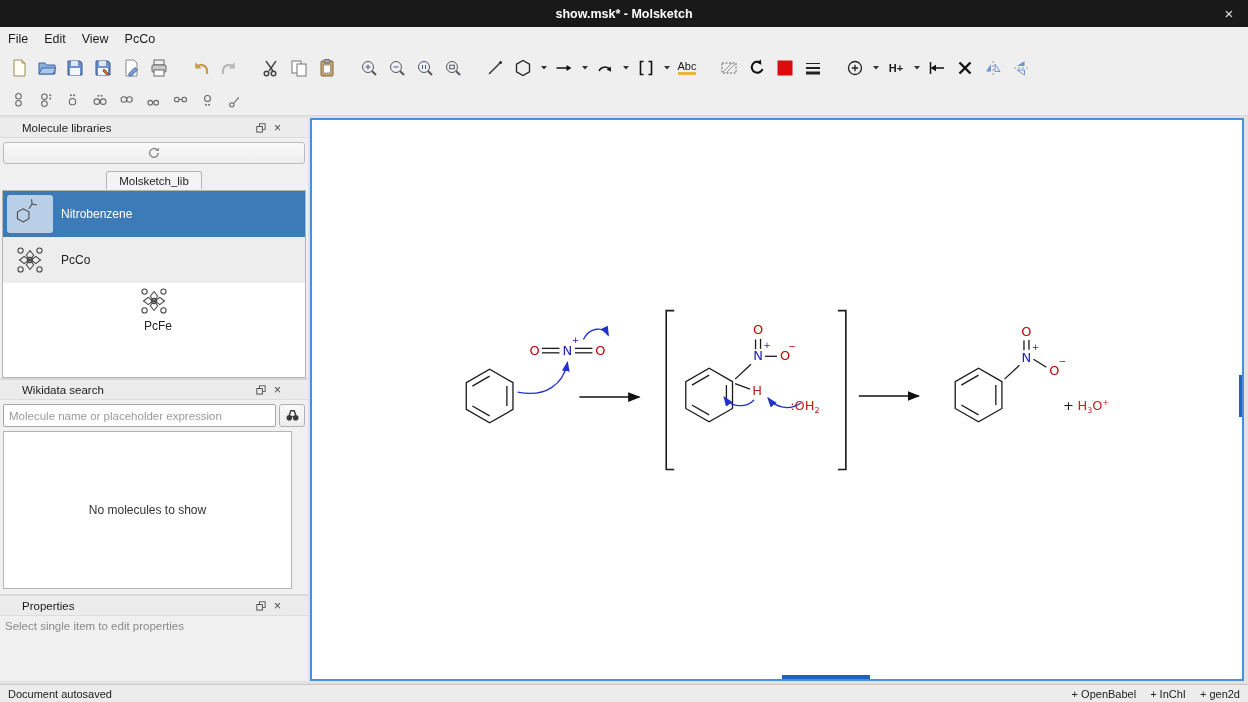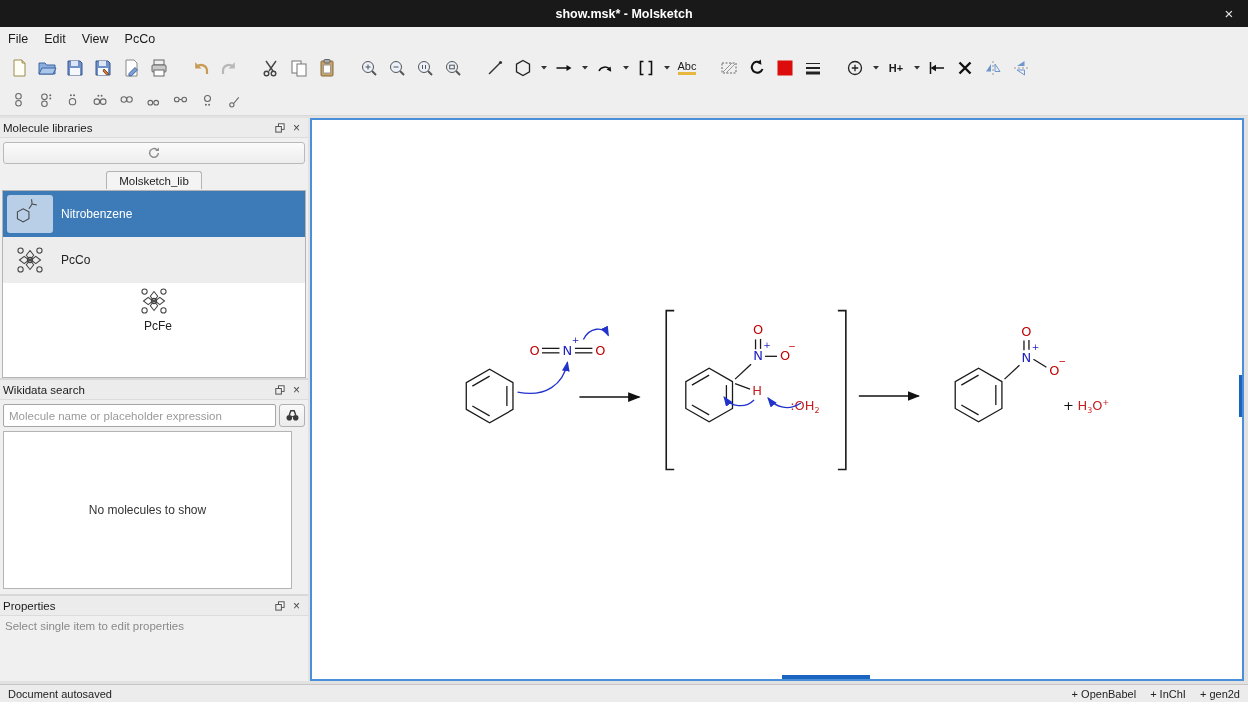--- a/index.html
+++ b/index.html
@@ -35,21 +35,21 @@
   .tb-btn.abc .tb-glyph { font-weight:normal; font-size:11px; border-bottom:3px solid #e8b73d; line-height:1.1; }
 
   
   .main { position:absolute; top:116px; left:0; right:0; bottom:18px;
     display:flex; padding:2px 4px 3px 0; background:#e2e2e2; }
   .sidebar { width:308px; display:flex; flex-direction:column; background:#d8d8d8; }
   .dock { background:#f0f0f0; display:flex; flex-direction:column; overflow:hidden; }
   .dock-libraries { height:260px; margin-bottom:2px; }
   .dock-wikidata { height:214px; margin-bottom:2px; }
   .dock-properties { flex:1; }
-  .dock-header { height:20px; display:flex; align-items:center; padding:0 3px;
+  .dock-header { height:20px; display:flex; align-items:center; padding:0 22px;
     background:#ececec; border-bottom:1px solid #dcdcdc; }
   .dock-header .dock-title { flex:1; font-size:11.5px; color:#1a1a1a; }
   .dock-hbtn { width:17px; height:15px; border:none; background:transparent; padding:0;
     display:flex; align-items:center; justify-content:center; color:#444; font-size:12px; }
   .dock-hbtn svg { width:10px; height:10px; }
 
   .refresh-btn { margin:4px 3px 6px 3px; height:22px;
     background:linear-gradient(#fbfbfb,#ededed); border:1px solid #b9b9b9; border-radius:3px;
     display:flex; align-items:center; justify-content:center; }
   .refresh-btn svg { width:14px; height:14px; }

